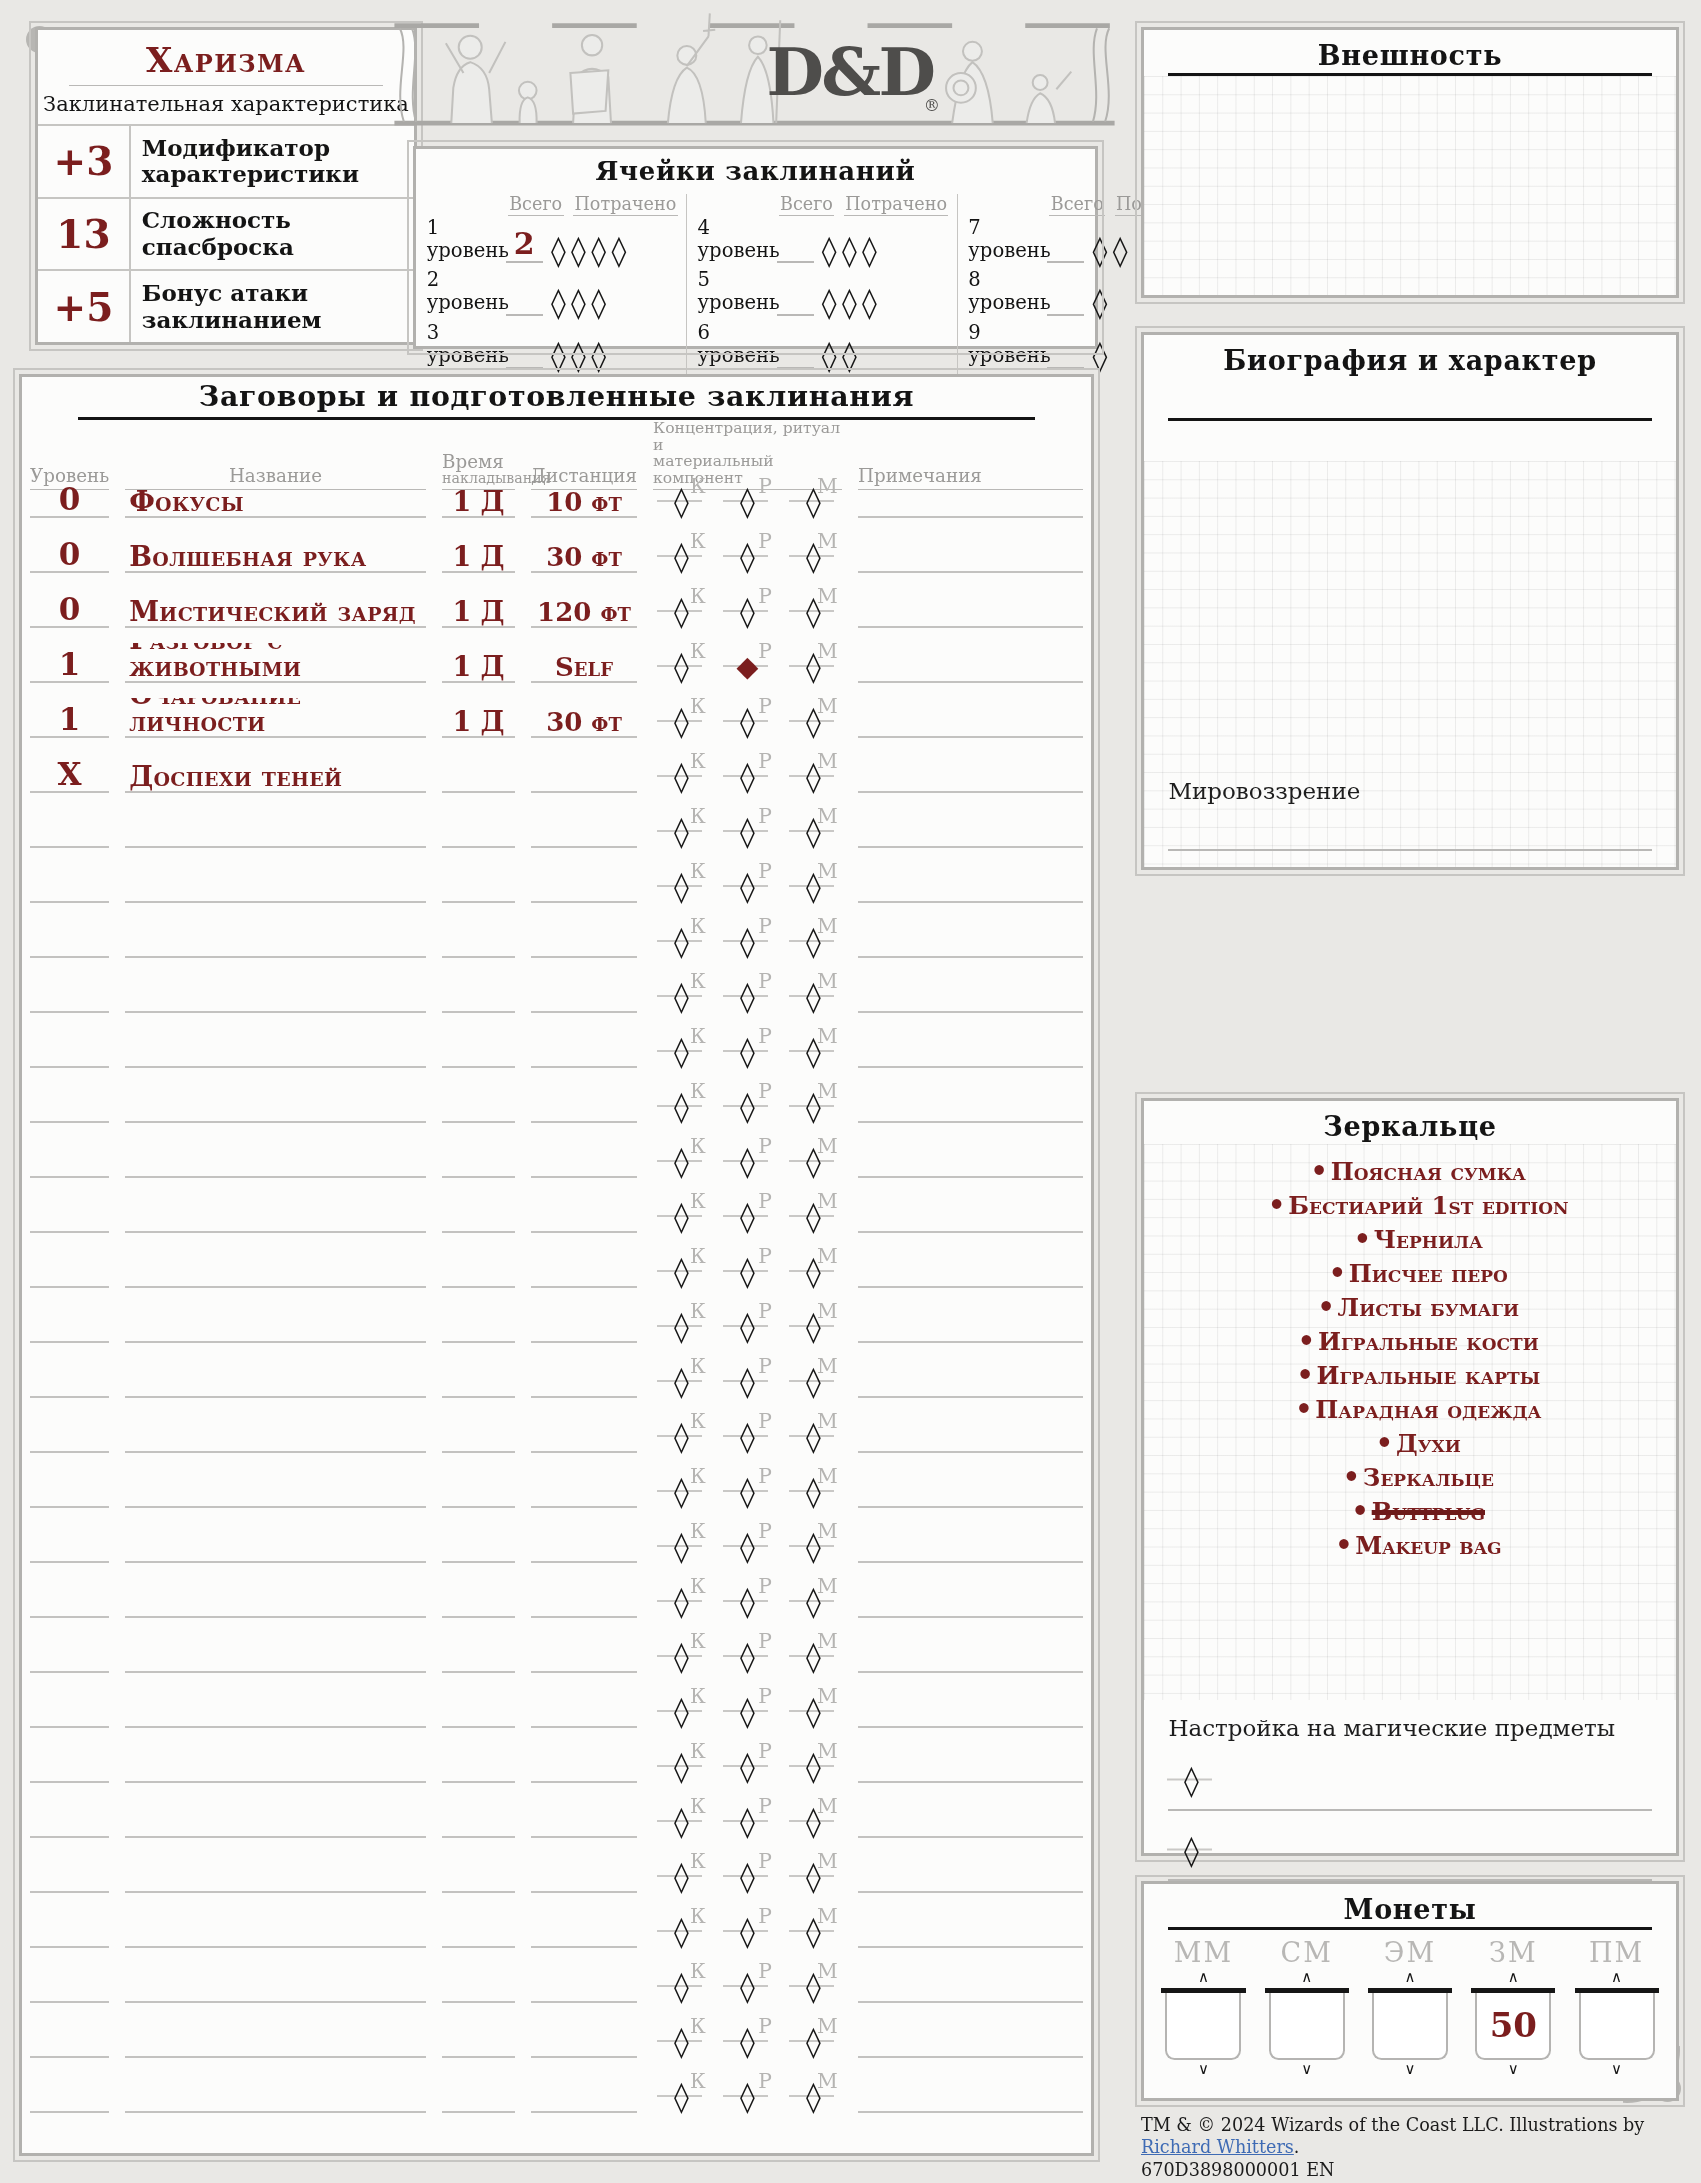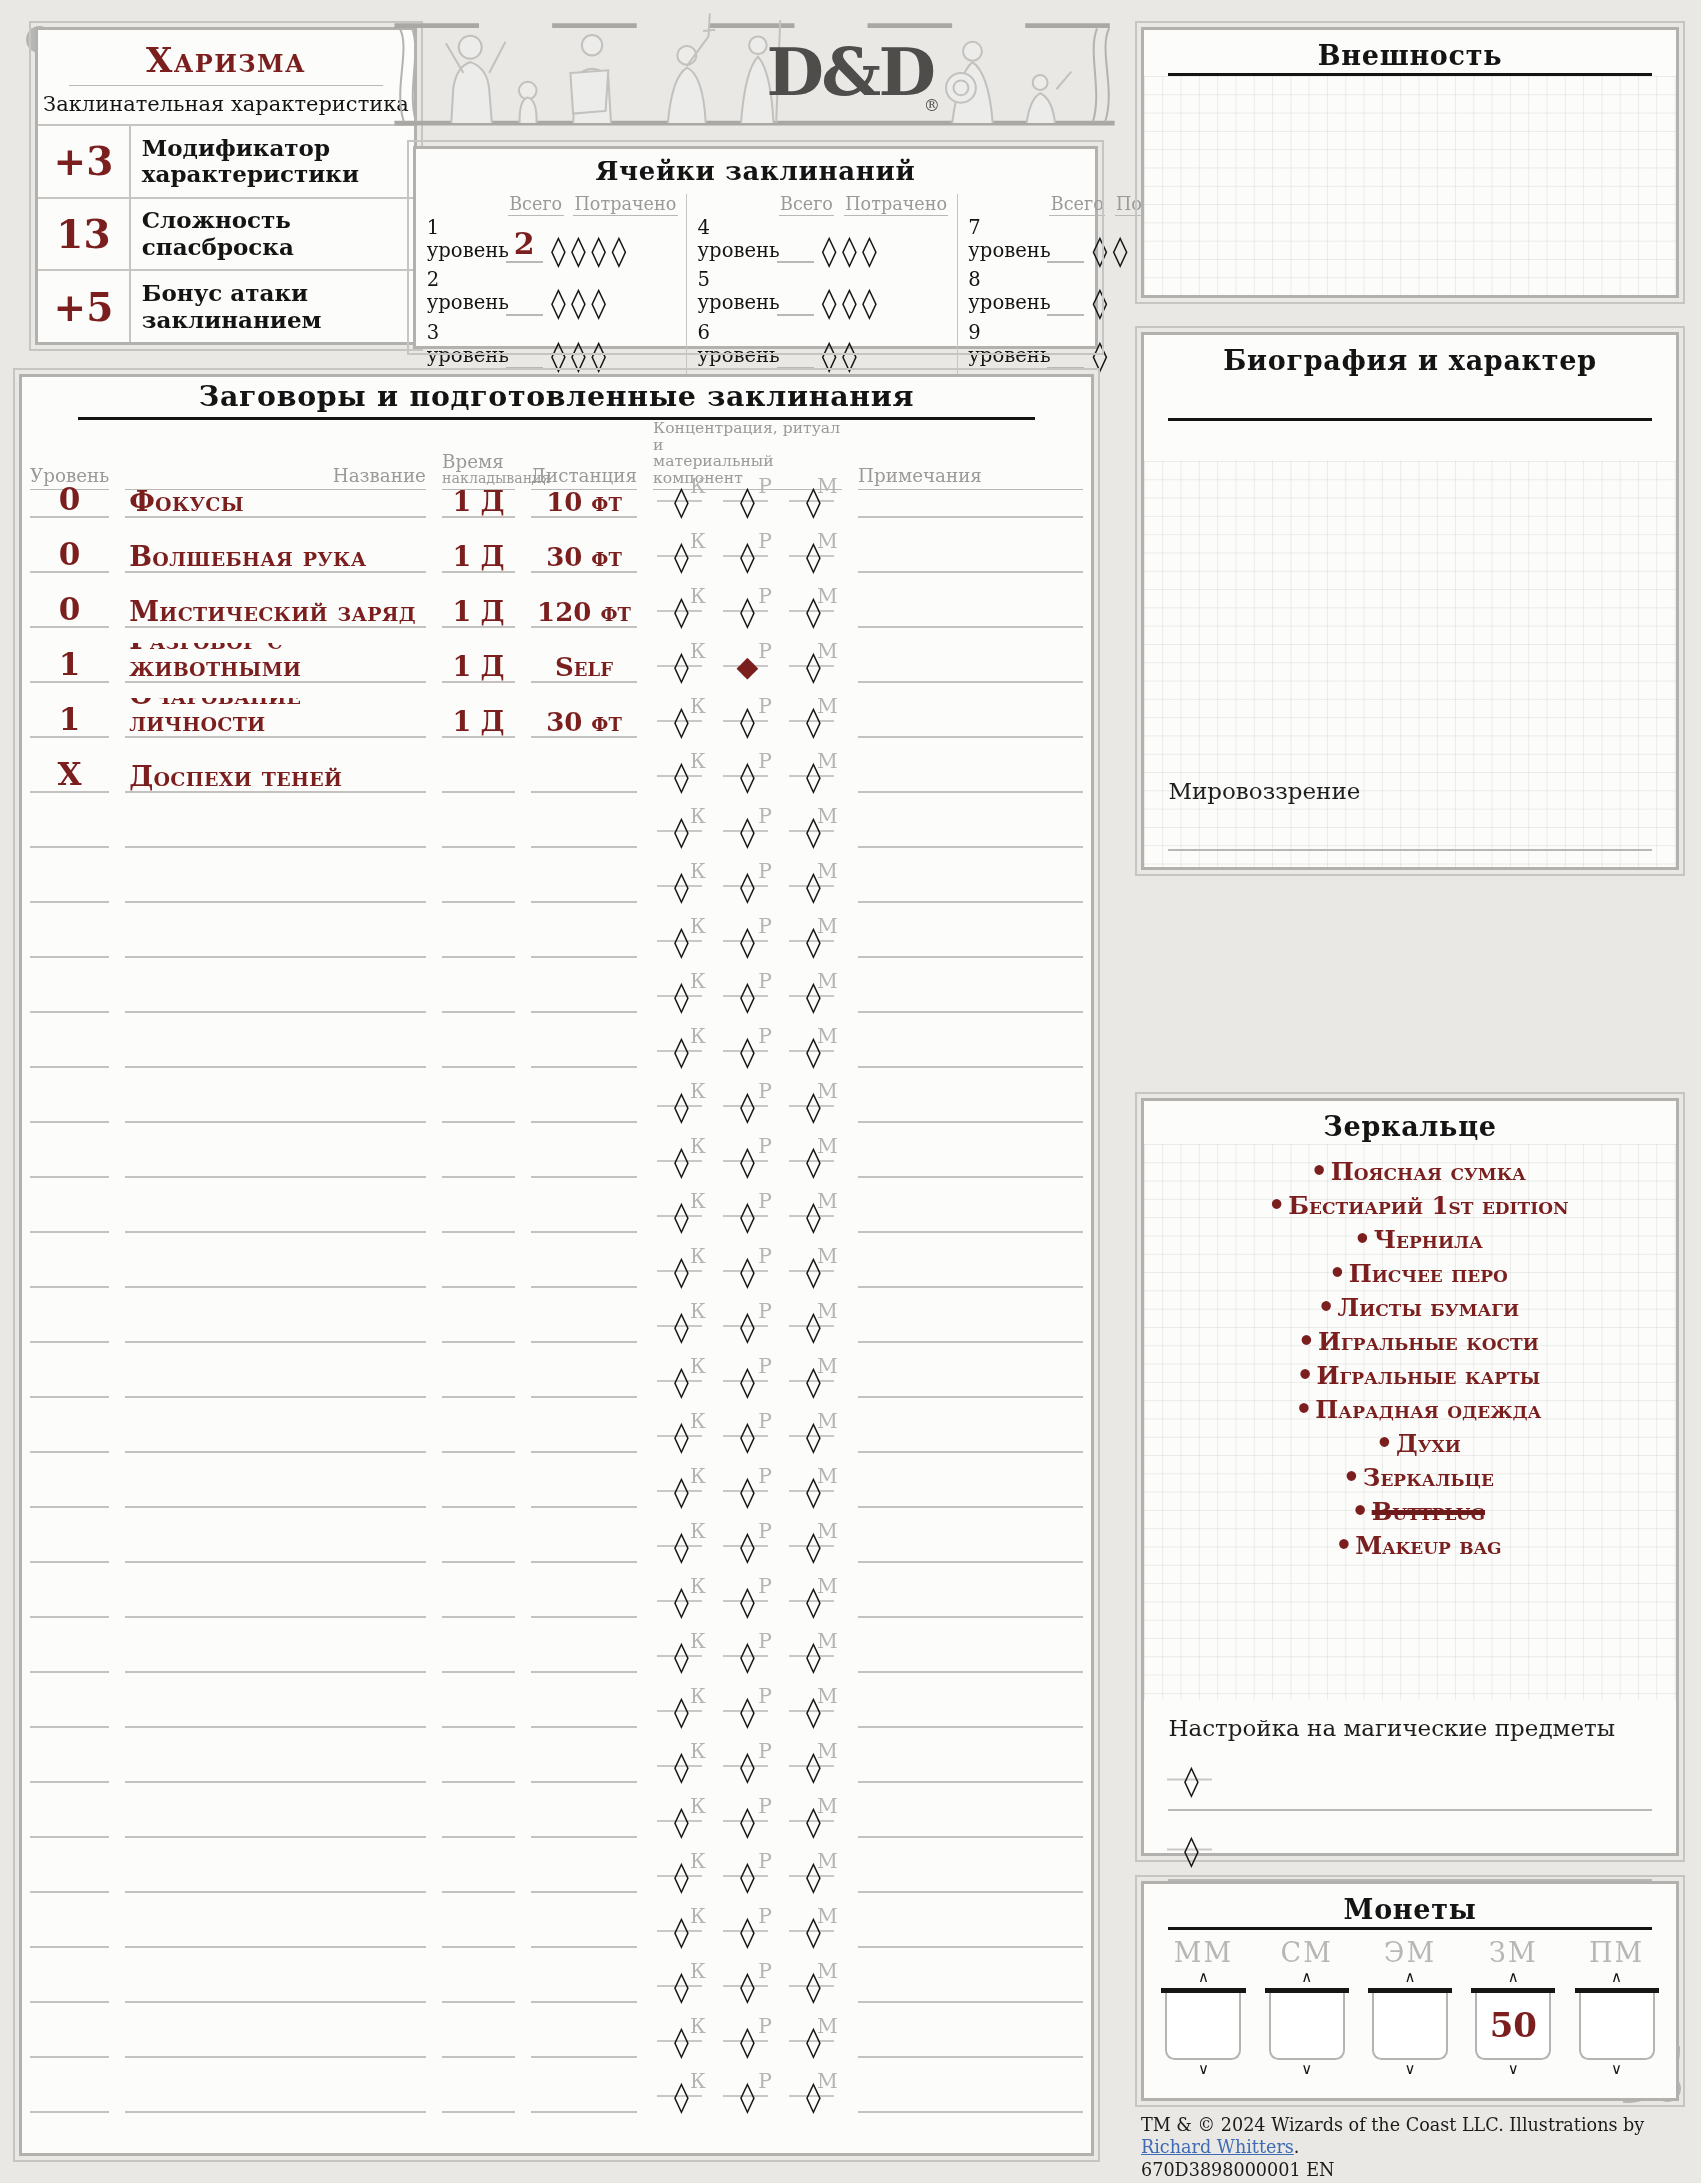--- a/index.html
+++ b/index.html
@@ -287,21 +287,21 @@
           </div>
         </div>
       </div>
   </div>
 
   <div class="panel" id="spell-table">
     <div class="section-title">Заговоры и подготовленные заклинания</div>
     <div class="rule"></div>
     <div class="thead">
       <span class="th">Уровень</span>
-      <span class="th" style="text-align:right;">Название</span>
+      <span class="th" style="text-align:center;">Название</span>
       <span class="th th-2line">
         <span>Время</span>
         <span class="th-small">накладывания</span>
       </span>
       <span class="th">Дистанция</span>
       <span class="th th-2line th-comp">
         <span>Концентрация, ритуал и</span>
         <span>материальный компонент</span>
       </span>
       <span class="th" style="text-align:left;">Примечания</span>

